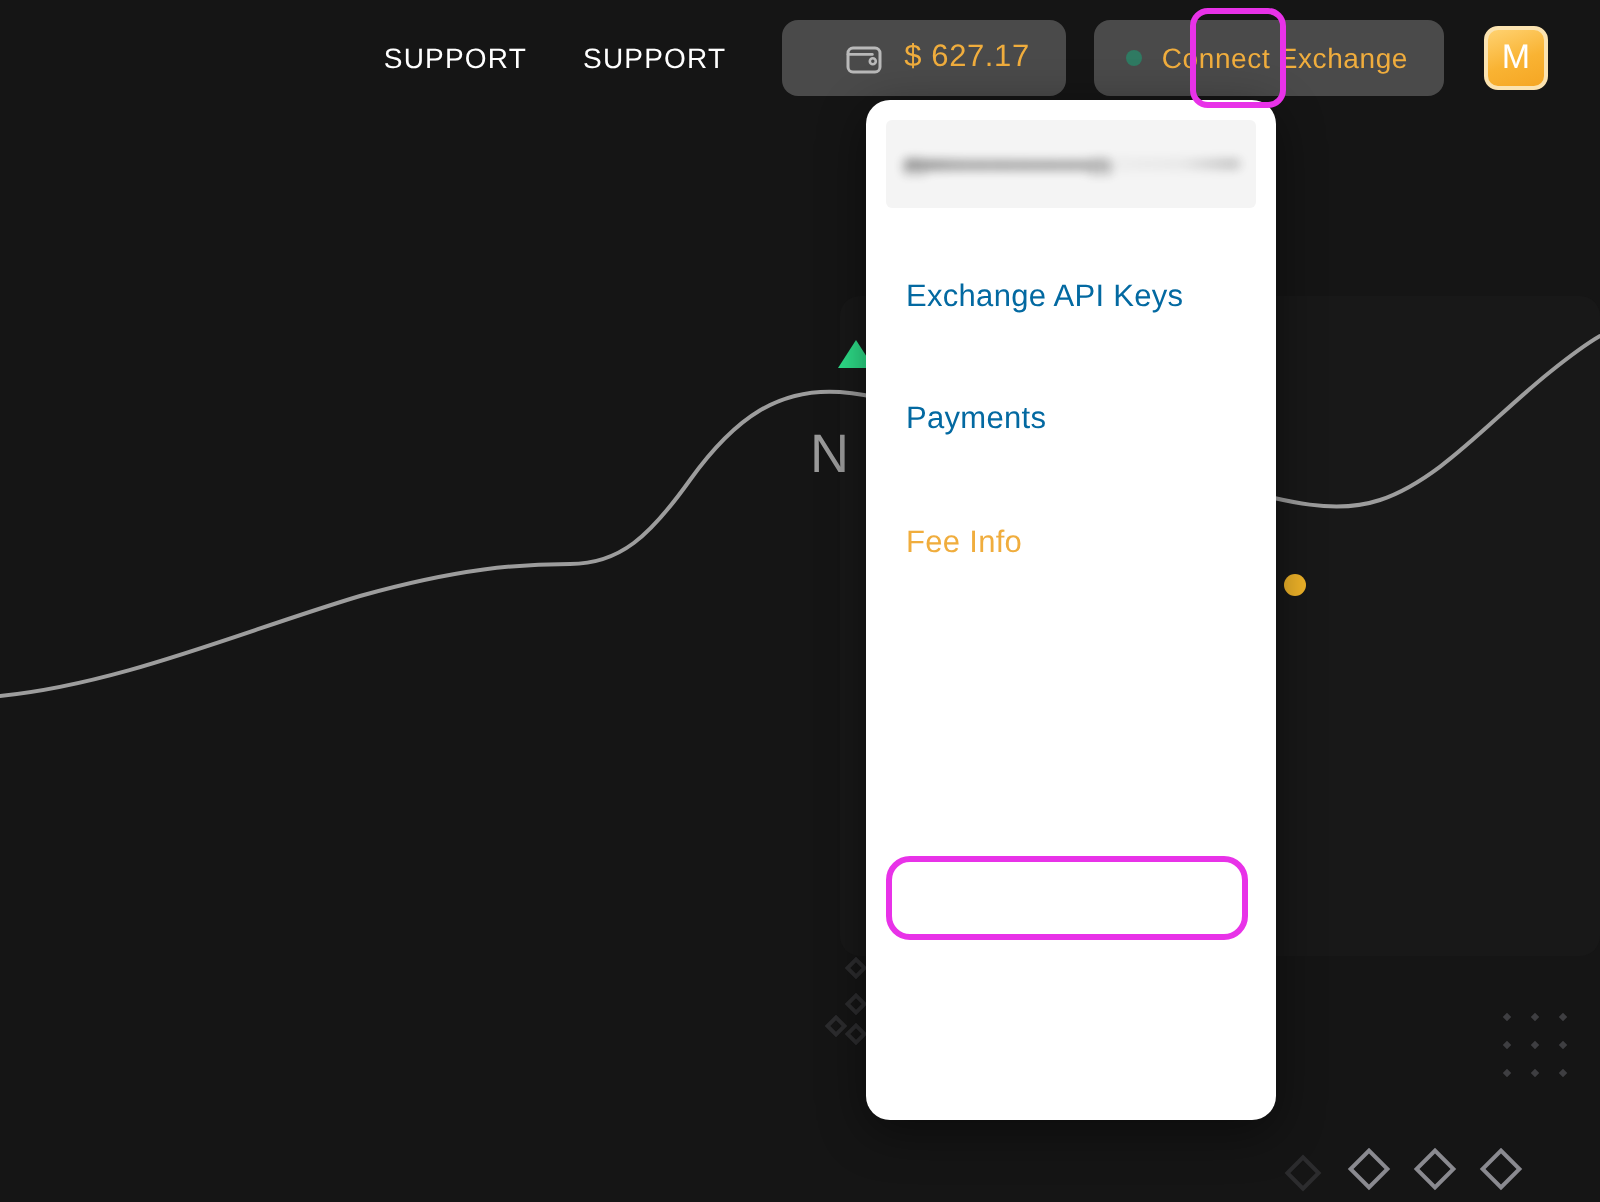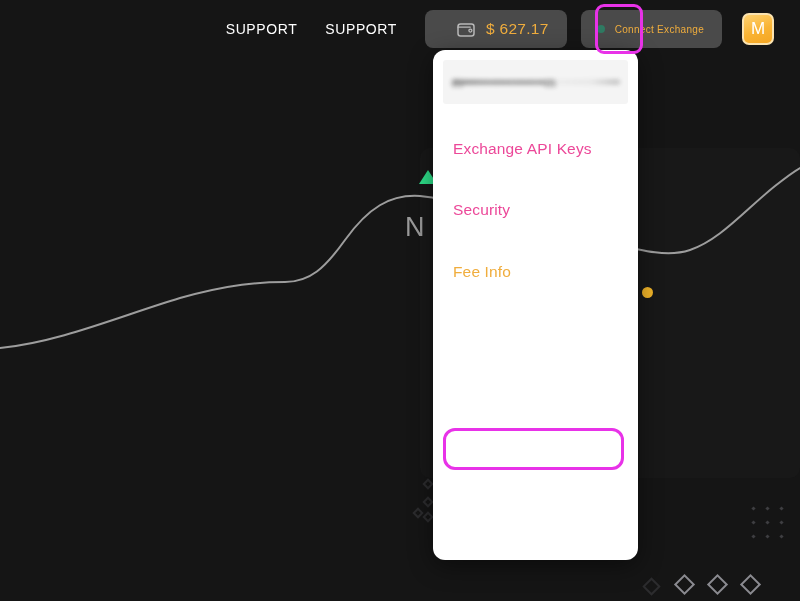--- a/index.html
+++ b/index.html
@@ -168,21 +168,21 @@
   .status-dot {
     width: 8px;
     height: 8px;
     border-radius: 50%;
     background: #2f7a62;
     flex: 0 0 auto;
   }
 
   .exchange-text {
     color: #f0ad3d;
-    font-size: 10px;
+    font-size: 14px;
     letter-spacing: 0.3px;
   }
 
   .avatar-wrap {
     position: relative;
     width: 40px;
     height: 40px;
   }
 
   .avatar {
@@ -283,21 +283,21 @@
   .menu-list {
     padding-top: 14px;
   }
 
   .menu-item {
     height: 61.5px;
     display: flex;
     align-items: center;
     padding-left: 20px;
     font-size: 15.5px;
-    color: #ec4899;
+    color: #0369a1;
     cursor: pointer;
     letter-spacing: 0.15px;
     white-space: nowrap;
   }
 
   .menu-item.active {
     color: #f0ad3d;
   }
 </style>
 </head>
@@ -375,21 +375,21 @@
   </div>
 
   <div class="dropdown">
 
     <div class="account-band">
       <div class="redacted">m••••••••••••••••••m</div>
     </div>
 
     <div class="menu-list">
       <div class="menu-item">Exchange API Keys</div>
-      <div class="menu-item">Security</div>
+      <div class="menu-item">Payments</div>
       <div class="menu-item active">Fee Info</div>
     </div>
   </div>
 
   <div class="annot annot-avatar"></div>
   <div class="annot annot-feetype"></div>
 
 </div>
 
 </body></html>

